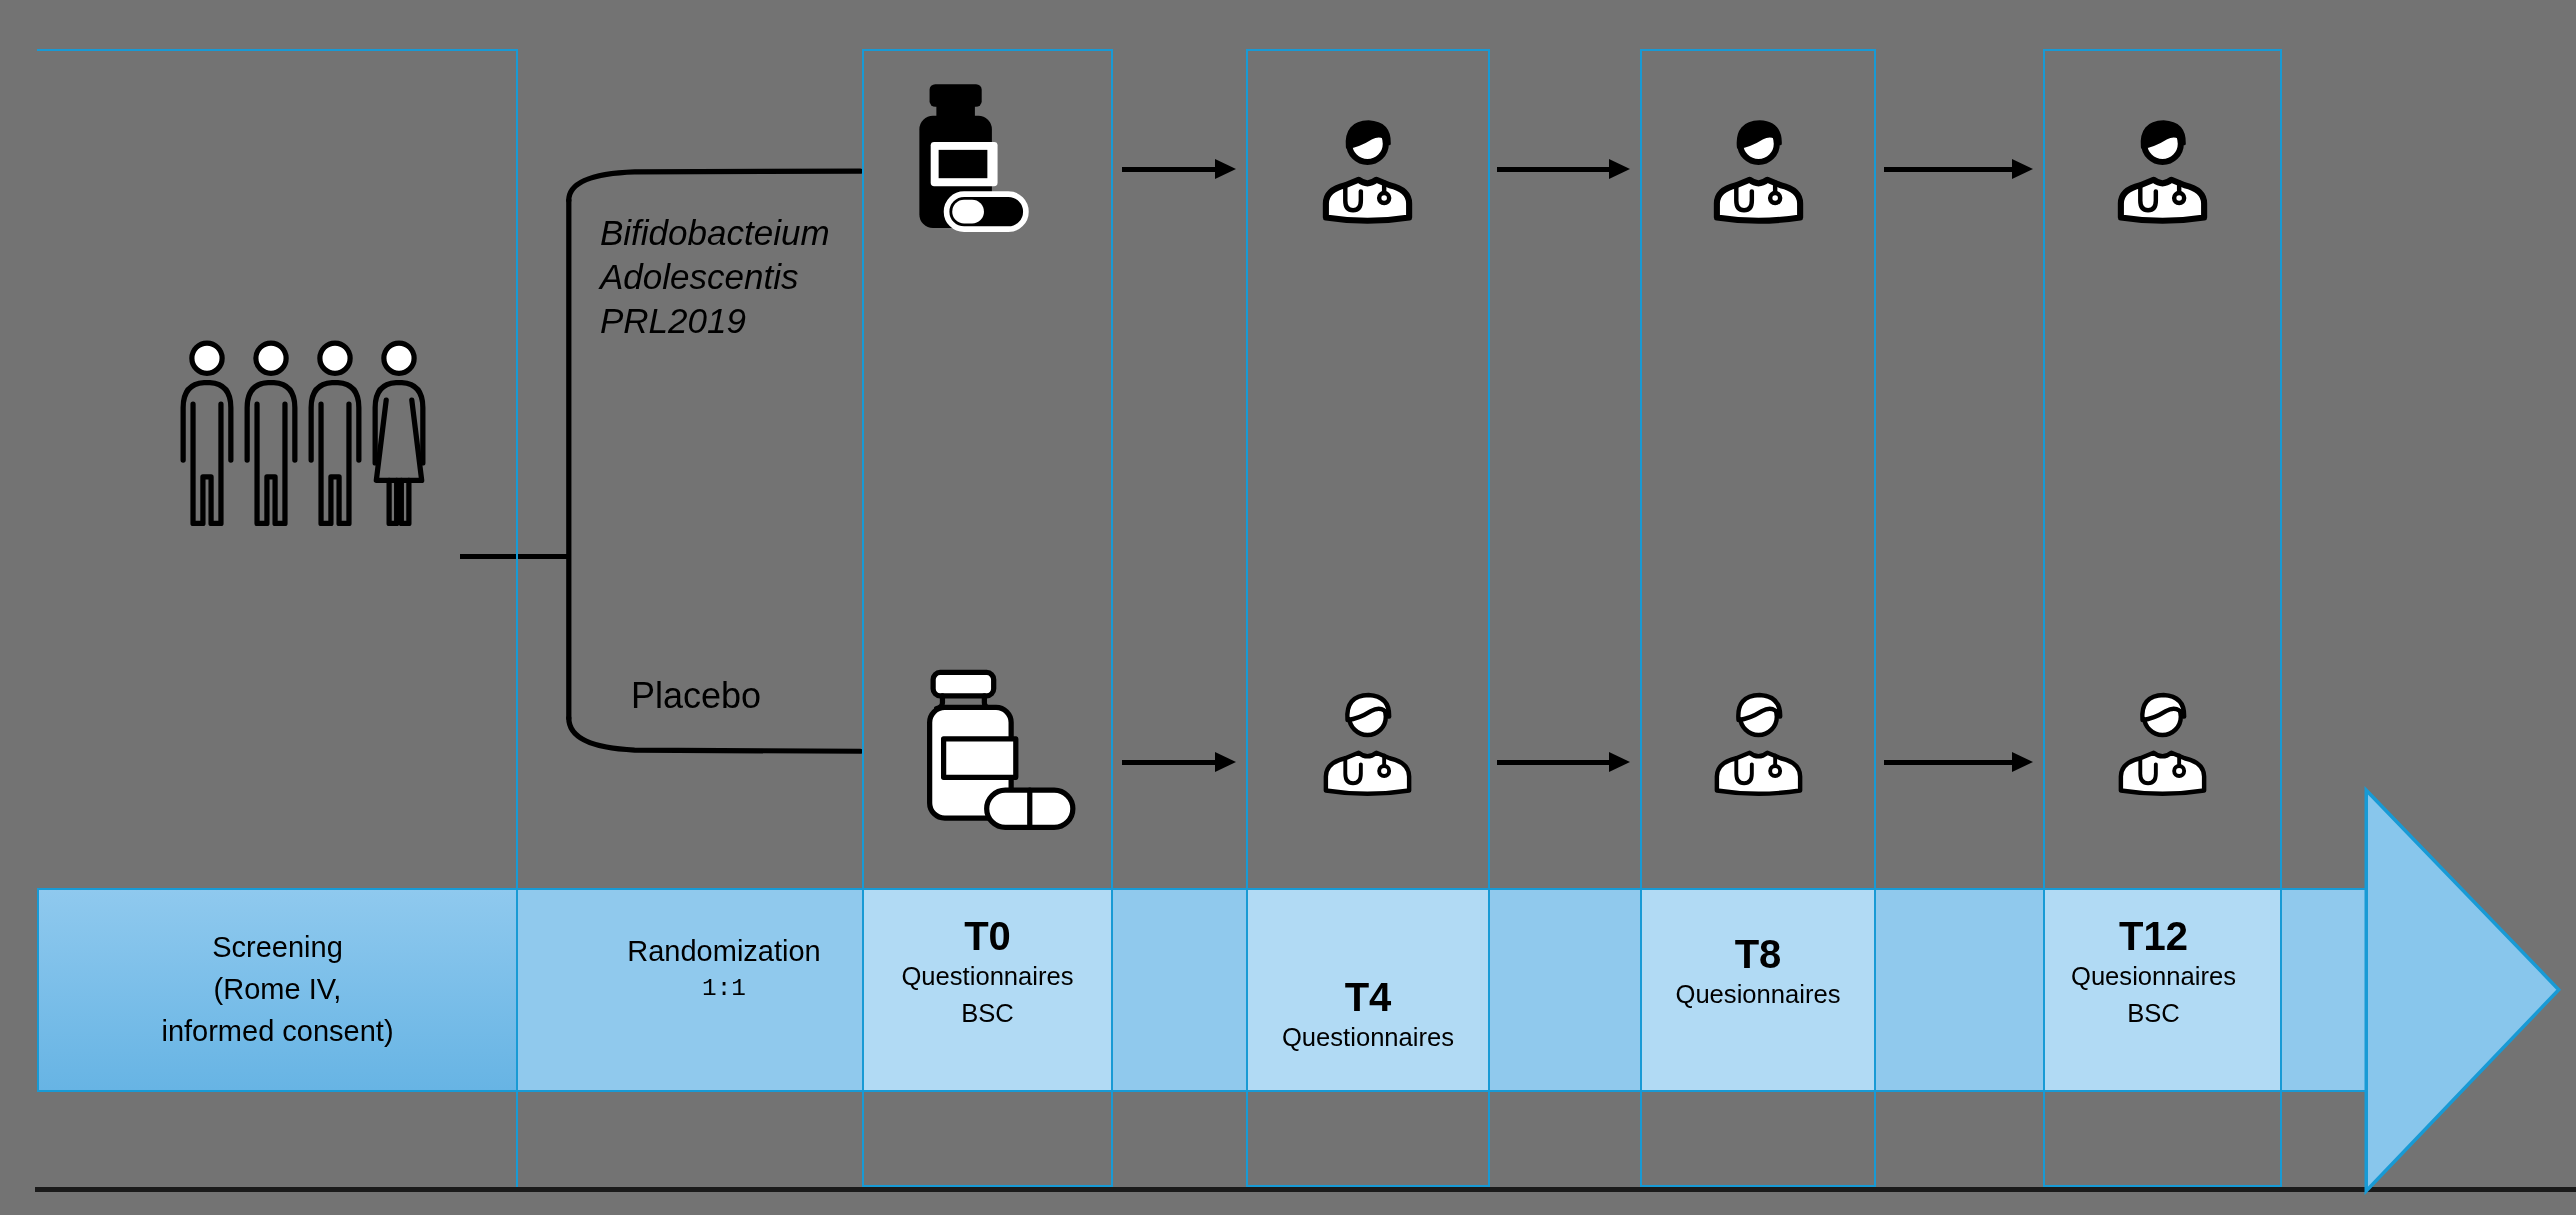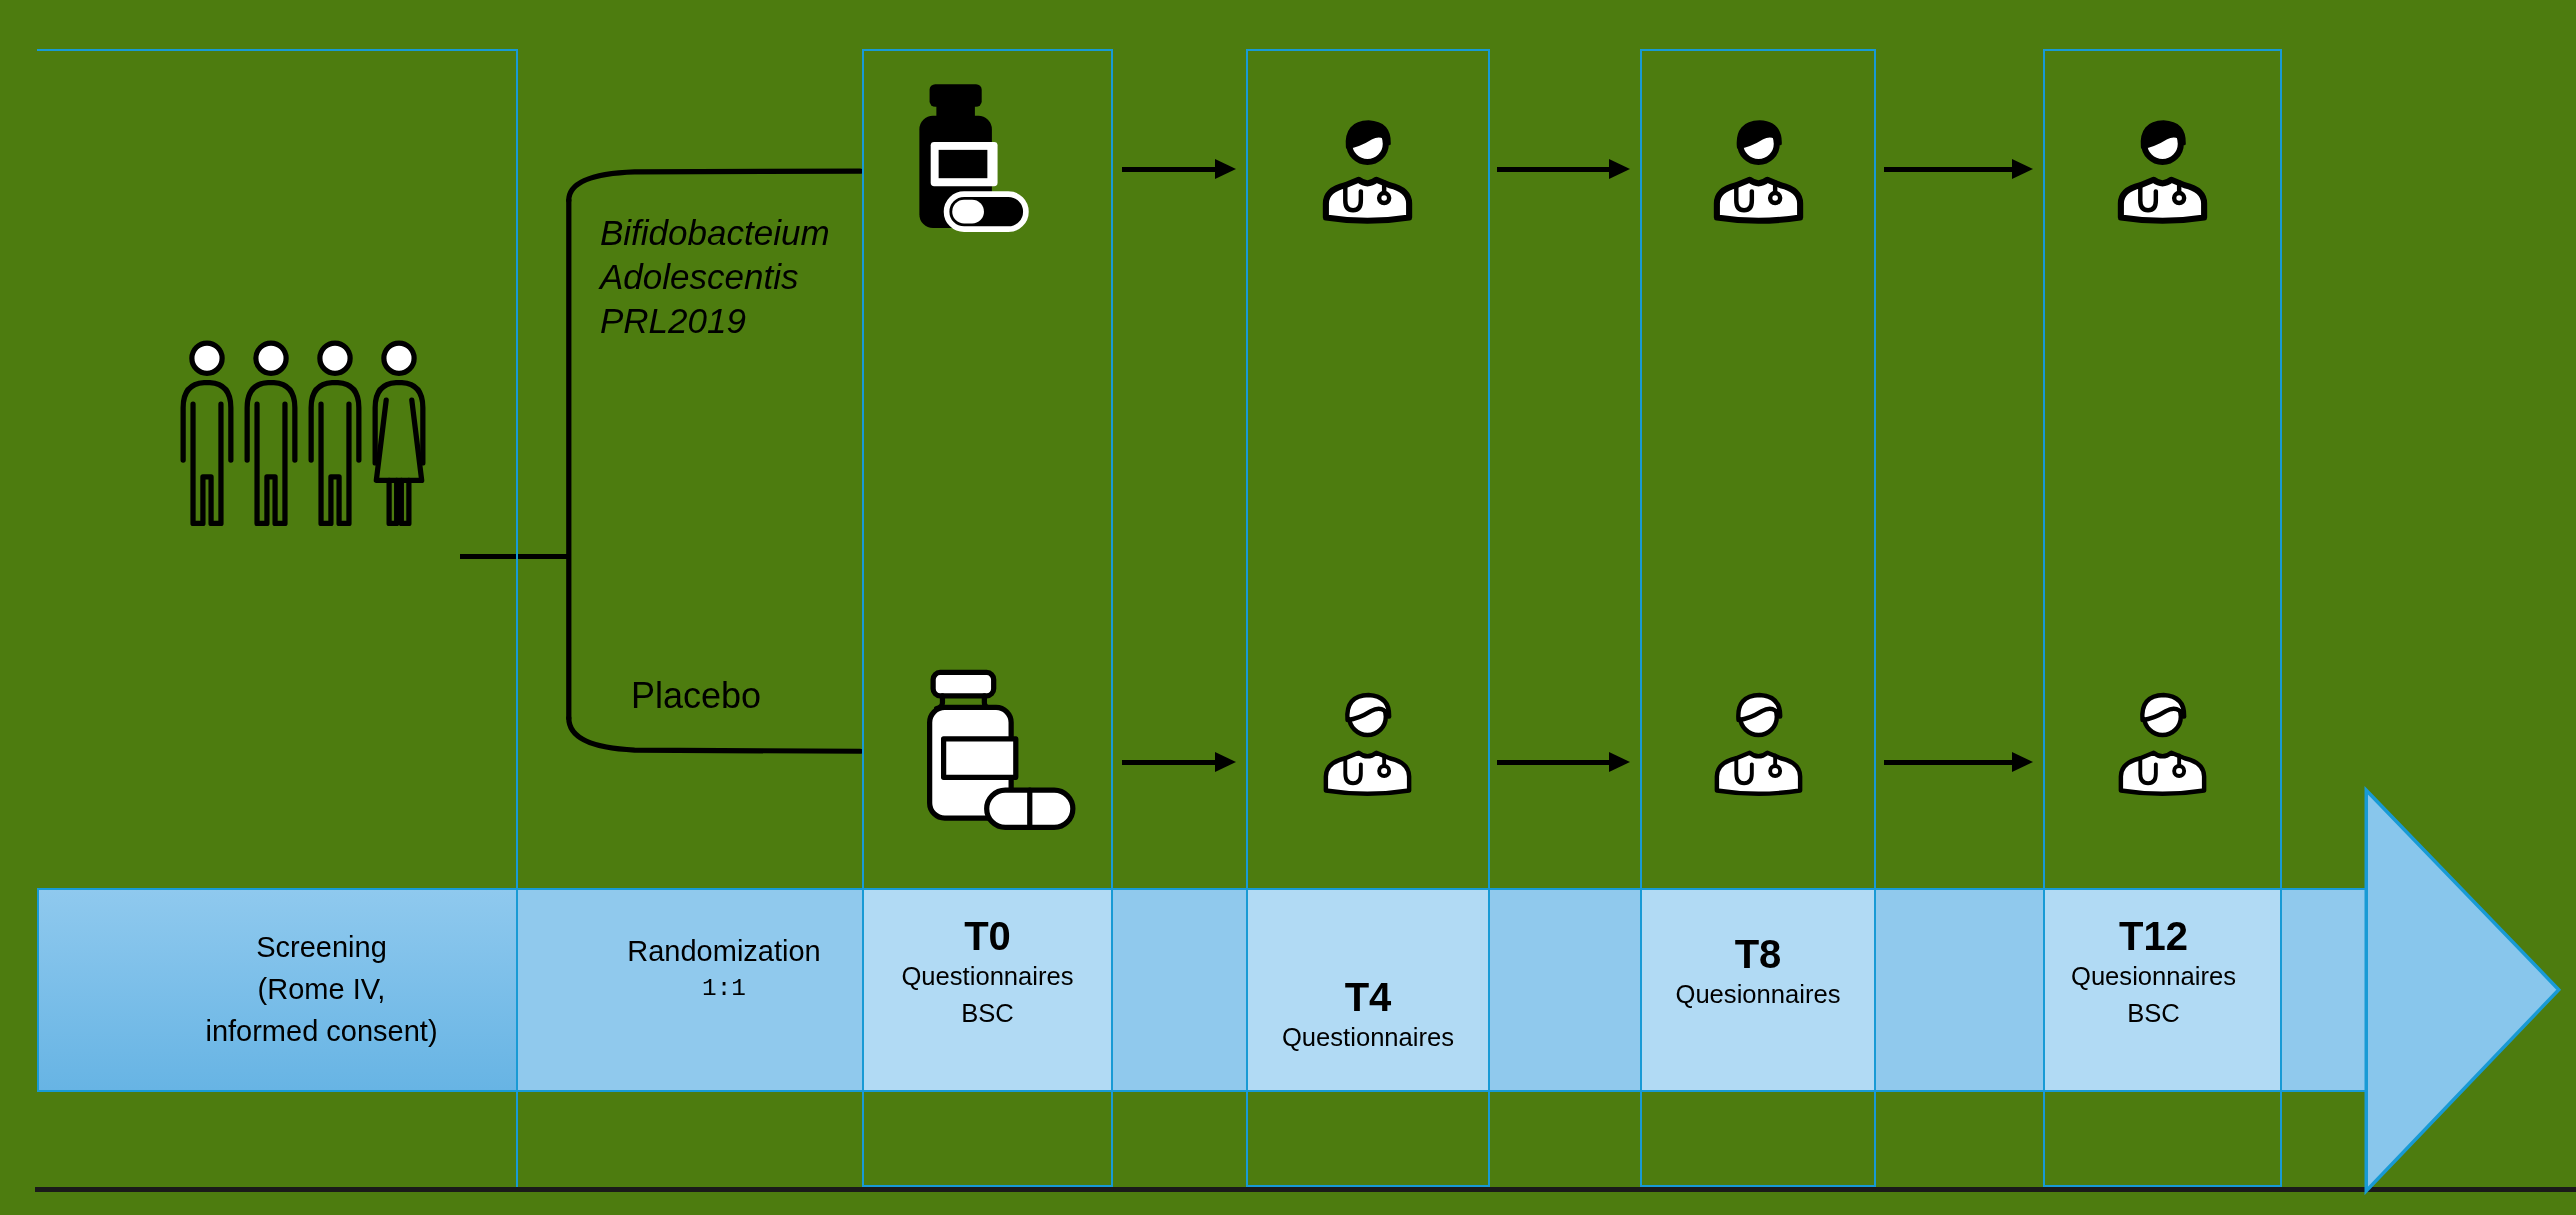--- a/index.html
+++ b/index.html
@@ -1,17 +1,17 @@
 <!DOCTYPE html>
 <html style="--border-blue: #189ad5; --band-medium: #90c9ed; --band-light: #b1daf4; --band-dark-top: #8fc9ee; --band-dark-bottom: #67b4e4; --arrow-fill: #88c6ec; --ink: #000000;font-size:9.3px"><head>
 <meta charset="utf-8">
 <style>
   html,body { margin:0; padding:0; background:#ffffff; }
   #stage {
-    position:relative; width:2576px; height:1216px; background:#4d7c0f; overflow:hidden;
+    position:relative; width:2576px; height:1216px; background:#737373; overflow:hidden;
     font-family:"Liberation Sans", sans-serif; color:#000;
   }
   
   .col {
     position:absolute; top:49px; height:1138px; box-sizing:border-box;
     border:2.9px solid var(--border-blue); background:transparent;
   }
   #screening-col {
     position:absolute; left:37px; top:49px; width:481px; height:1138px; box-sizing:border-box;
     border-top:2.9px solid var(--border-blue); border-right:2.9px solid var(--border-blue);
@@ -40,21 +40,21 @@
   #seg-t8   { left:1640px; width:236px; }
   #gap-3    { left:1876px; width:167px; }
   #seg-t12  { left:2043px; width:239px; }
   #gap-4    { left:2282px; width:87px; }
   
   .band-text { position:absolute; text-align:center; color:#000; }
   .bt-big    { font-size:40px; font-weight:600; line-height:43px; }
   .bt-mid    { font-size:29px; font-weight:400; line-height:42px; }
   .bt-small  { font-size:25.6px; font-weight:400; line-height:37px; }
   .bt-ratio  { font-size:24.4px; font-weight:400; line-height:34px;font-family:Liberation Mono, monospace; }
-  #txt-screening { left:37px;  width:481px; top:926px;padding-left:44px; }
+  #txt-screening { left:37px;  width:481px; top:926px; }
   #txt-rand      { left:518px; width:412px; top:930px; }
   #txt-t0        { left:862px; width:251px; top:915px; }
   #txt-t4        { left:1246px; width:244px; top:976px; }
   #txt-t8        { left:1640px; width:236px; top:933px; }
   #txt-t12       { left:2043px; width:221px; top:915px; }
   
   #arm1-label {
     position:absolute; left:600px; top:211px; width:273px;
     font-size:35px; font-style:italic; line-height:44px; text-align:left;
   }

